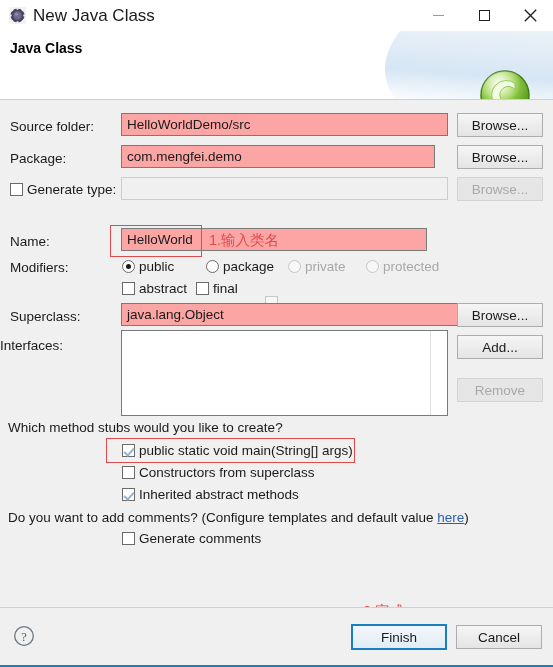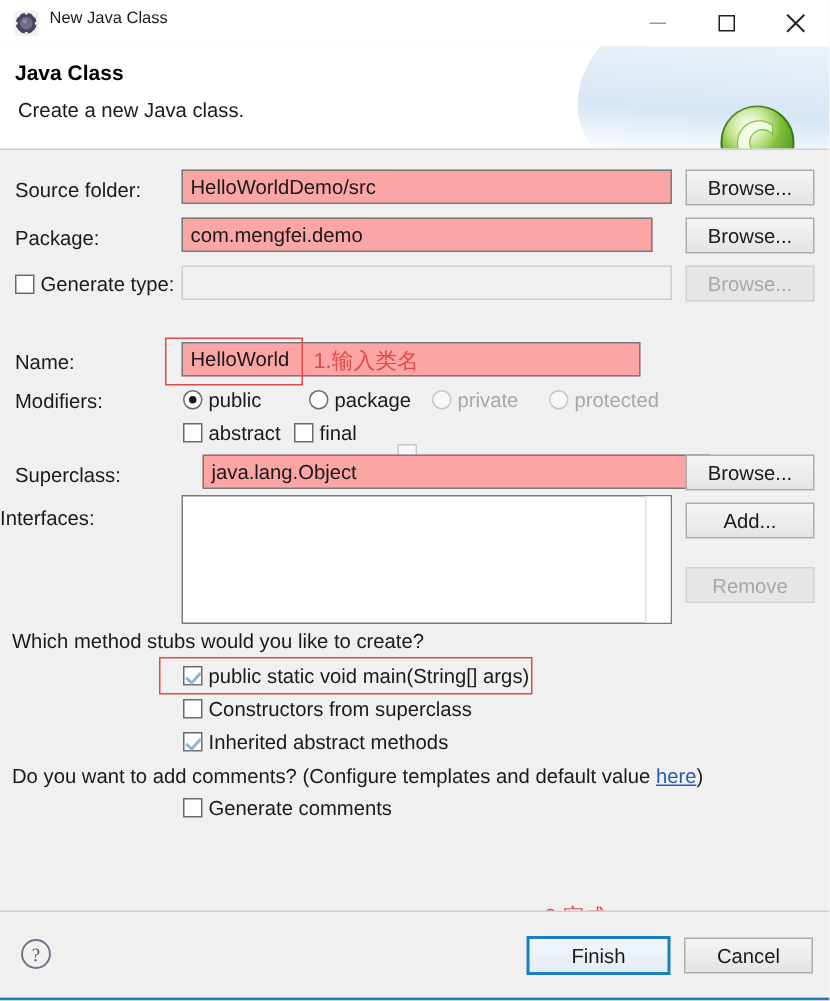--- a/index.html
+++ b/index.html
@@ -28,21 +28,21 @@
     background: #ffffff;
   }
   #title-icon {
     position: absolute;
     left: 9px; top: 7px;
     width: 17px; height: 17px;
   }
   #title-text {
     position: absolute;
     left: 33px; top: 6px;
-    font-size: 11px;
+    font-size: 17px;
     color: #1a1a1a;
     white-space: nowrap;
   }
   .winbtn {
     position: absolute;
     top: 0;
     width: 46px; height: 31px;
     display: flex;
     align-items: center;
     justify-content: center;
@@ -344,21 +344,20 @@
       <svg width="13" height="13" viewBox="0 0 13 13">
         <line x1="0.8" y1="0.8" x2="12.2" y2="12.2" stroke="#202020" stroke-width="1.3"></line>
         <line x1="12.2" y1="0.8" x2="0.8" y2="12.2" stroke="#202020" stroke-width="1.3"></line>
       </svg>
     </div>
   </div>
 
   <div id="header">
     <div id="header-swoosh"></div>
     <div id="header-title">Java Class</div>
-    <div id="header-sub">Create a new Java class.</div>
     <span id="header-icon">
       <svg width="56" height="56" viewBox="0 0 56 56">
         <defs>
           <radialGradient id="gball" cx="38%" cy="30%" r="72%">
             <stop offset="0%" stop-color="#d7ef9c"></stop>
             <stop offset="45%" stop-color="#95cf4a"></stop>
             <stop offset="100%" stop-color="#4e9319"></stop>
           </radialGradient>
           <radialGradient id="ghl" cx="38%" cy="25%" r="45%">
             <stop offset="0%" stop-color="#ffffff" stop-opacity="0.85"></stop>
@@ -419,21 +418,21 @@
     <div class="cb-wrap" style="left:196px; top:181px;">
       <span class="cbox"></span>
       <span class="clabel">final</span>
     </div>
     <div class="cb-wrap" style="left:265px; top:181px;">
       <span class="cbox dis"></span>
       <span class="clabel dis">static</span>
     </div>
 
     <div class="lbl" style="left:10px; top:209px;">Superclass:</div>
-    <div class="tfield" style="left:135px; top:203px; width:338px;">java.lang.Object</div>
+    <div class="tfield" style="left:121px; top:203px; width:338px;">java.lang.Object</div>
     <div class="btn" style="left:457px; top:203px;">Browse...</div>
 
     <div class="lbl" style="left:0; top:238px;">Interfaces:</div>
     <div id="iface-list" style="top:230px;">
       <div id="iface-scroll"></div>
     </div>
     <div class="btn" style="left:457px; top:235px;">Add...</div>
     <div class="btn disabled" style="left:457px; top:278px;">Remove</div>
 
     <div class="lbl" style="left:8px; top:320px;">Which method stubs would you like to create?</div>

